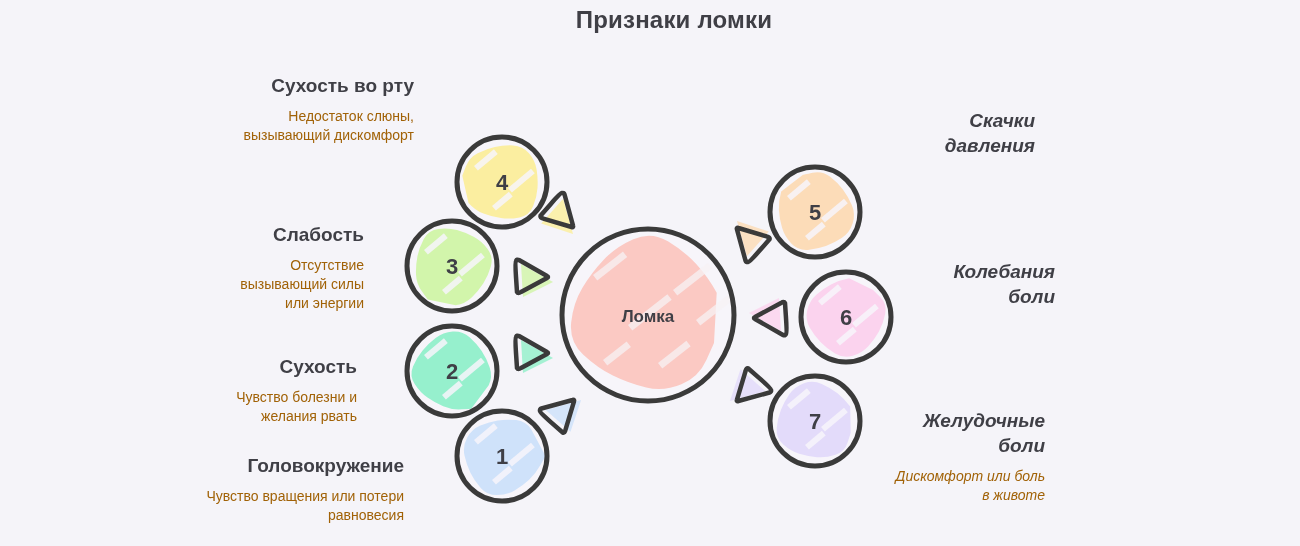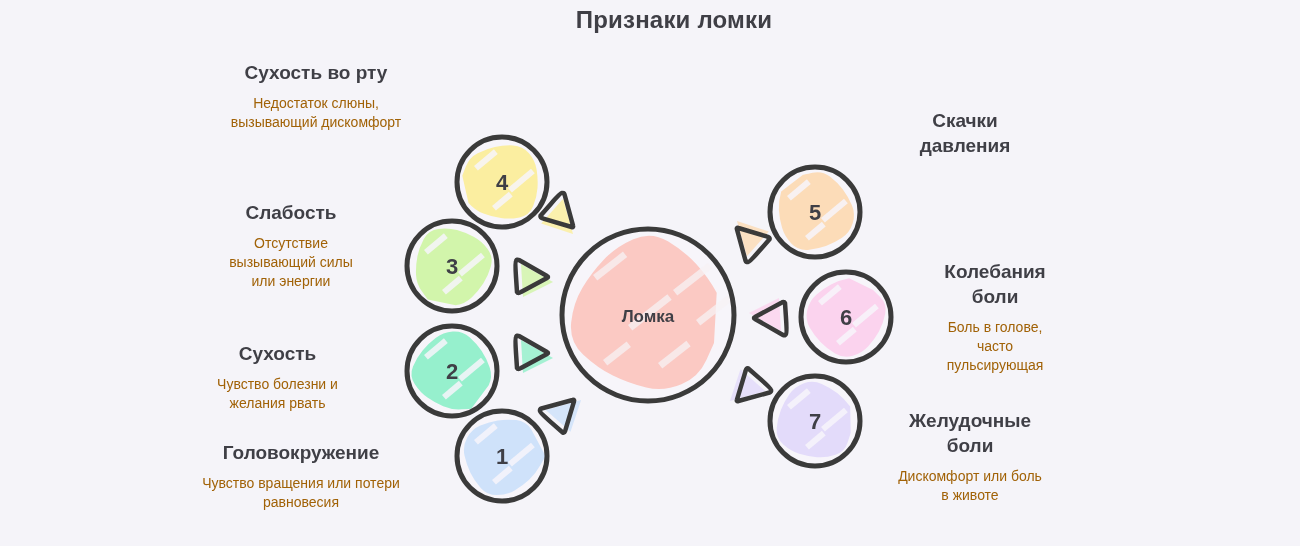--- a/index.html
+++ b/index.html
@@ -17,22 +17,22 @@
     padding-left:24px;
   }
   svg.canvas{position:absolute;left:0;top:0;width:1300px;height:546px;}
   .txtblock{position:absolute;}
   .txtblock .hd{
     font-size:19px;font-weight:bold;color:#3f3f46;line-height:25px;
   }
   .txtblock .bd{
     font-size:14px;color:#a16207;line-height:19px;margin-top:9px;
   }
-  .left{text-align:center;}
-  .right{text-align:center;}
+  .left{text-align:right;margin-top:13px;}
+  .right{text-align:right;font-style:italic;}
   .numtxt{
     font-size:22px;font-weight:bold;fill:#3f3f46;
     font-family:"Liberation Sans","DejaVu Sans",sans-serif;
   }
   .coretxt{
     font-size:17px;font-weight:bold;fill:#3f3f46;
     font-family:"Liberation Sans","DejaVu Sans",sans-serif;
   }
 </style>
 </head>
@@ -190,40 +190,39 @@
           <path d="M -15 -16 Q -16 -15 -15 0 L -14 15 Q -13 17 -10 15 L 16 1 Q 18 0 16 -1 L -12 -17 Q -14 -18 -15 -16 Z" fill="none" stroke="#3a3a3a" stroke-width="4.5" stroke-linejoin="round" stroke-linecap="round"></path>
         </g>
       </g>
   </svg>
 
   <div id="left-labels">
       <div class="txtblock left" style="left: 218px; top: 60px; width: 196px;">
         <div class="hd">Сухость во рту</div>
         <div class="bd">Недостаток слюны, вызывающий дискомфорт</div>
       </div>
-      <div class="txtblock left" style="left: 218px; top: 200px; width: 146px;">
+      <div class="txtblock left" style="left: 218px; top: 209px; width: 146px;">
         <div class="hd">Слабость</div>
         <div class="bd">Отсутствие вызывающий силы или энергии</div>
       </div>
       <div class="txtblock left" style="left: 198px; top: 341px; width: 159px;">
         <div class="hd">Сухость</div>
         <div class="bd">Чувство болезни и желания рвать</div>
       </div>
       <div class="txtblock left" style="left: 198px; top: 440px; width: 206px;">
         <div class="hd">Головокружение</div>
         <div class="bd">Чувство вращения или потери равновесия</div>
       </div>
     </div>
   <div id="right-labels">
       <div class="txtblock right" style="left: 895px; top: 108px; width: 140px;">
         <div class="hd">Скачки давления</div>
       </div>
       <div class="txtblock right" style="left: 935px; top: 259px; width: 120px;">
         <div class="hd">Колебания боли</div>
-        <div class="bd">Боль в голове, часто пульсирующая</div>
       </div>
       <div class="txtblock right" style="left: 895px; top: 408px; width: 150px;">
         <div class="hd">Желудочные боли</div>
         <div class="bd">Дискомфорт или боль в животе</div>
       </div>
     </div>
 
 </div>
 
 </body></html>

